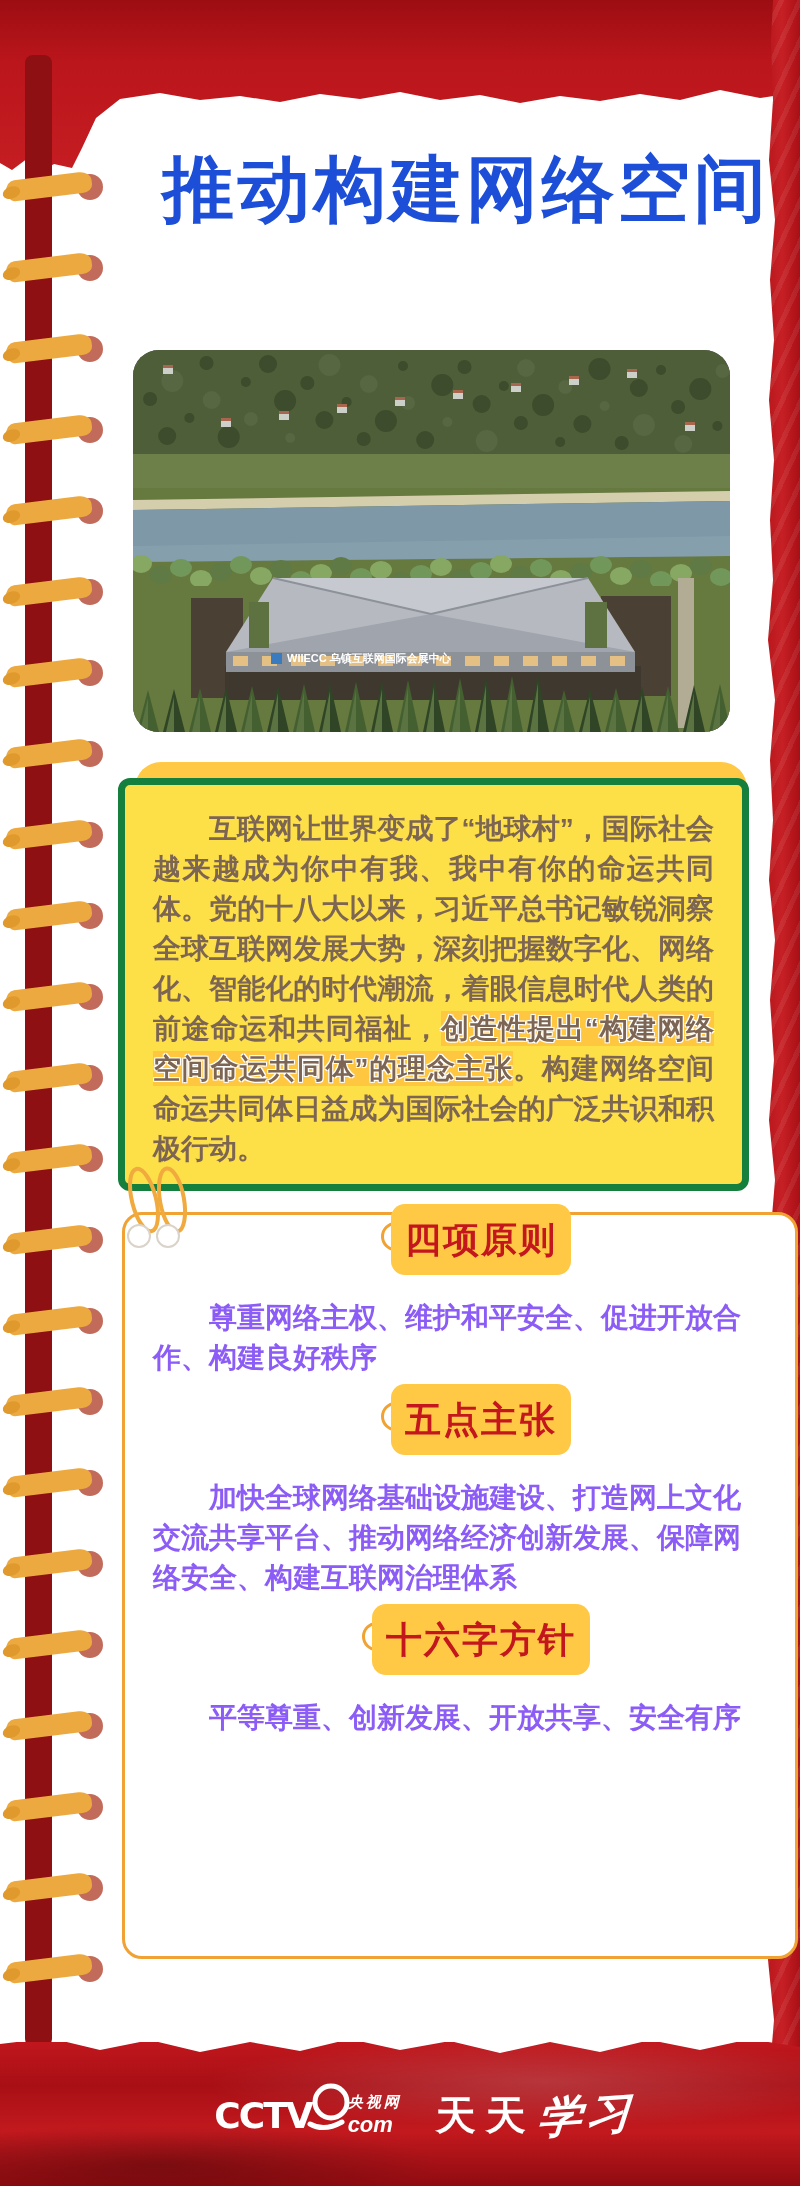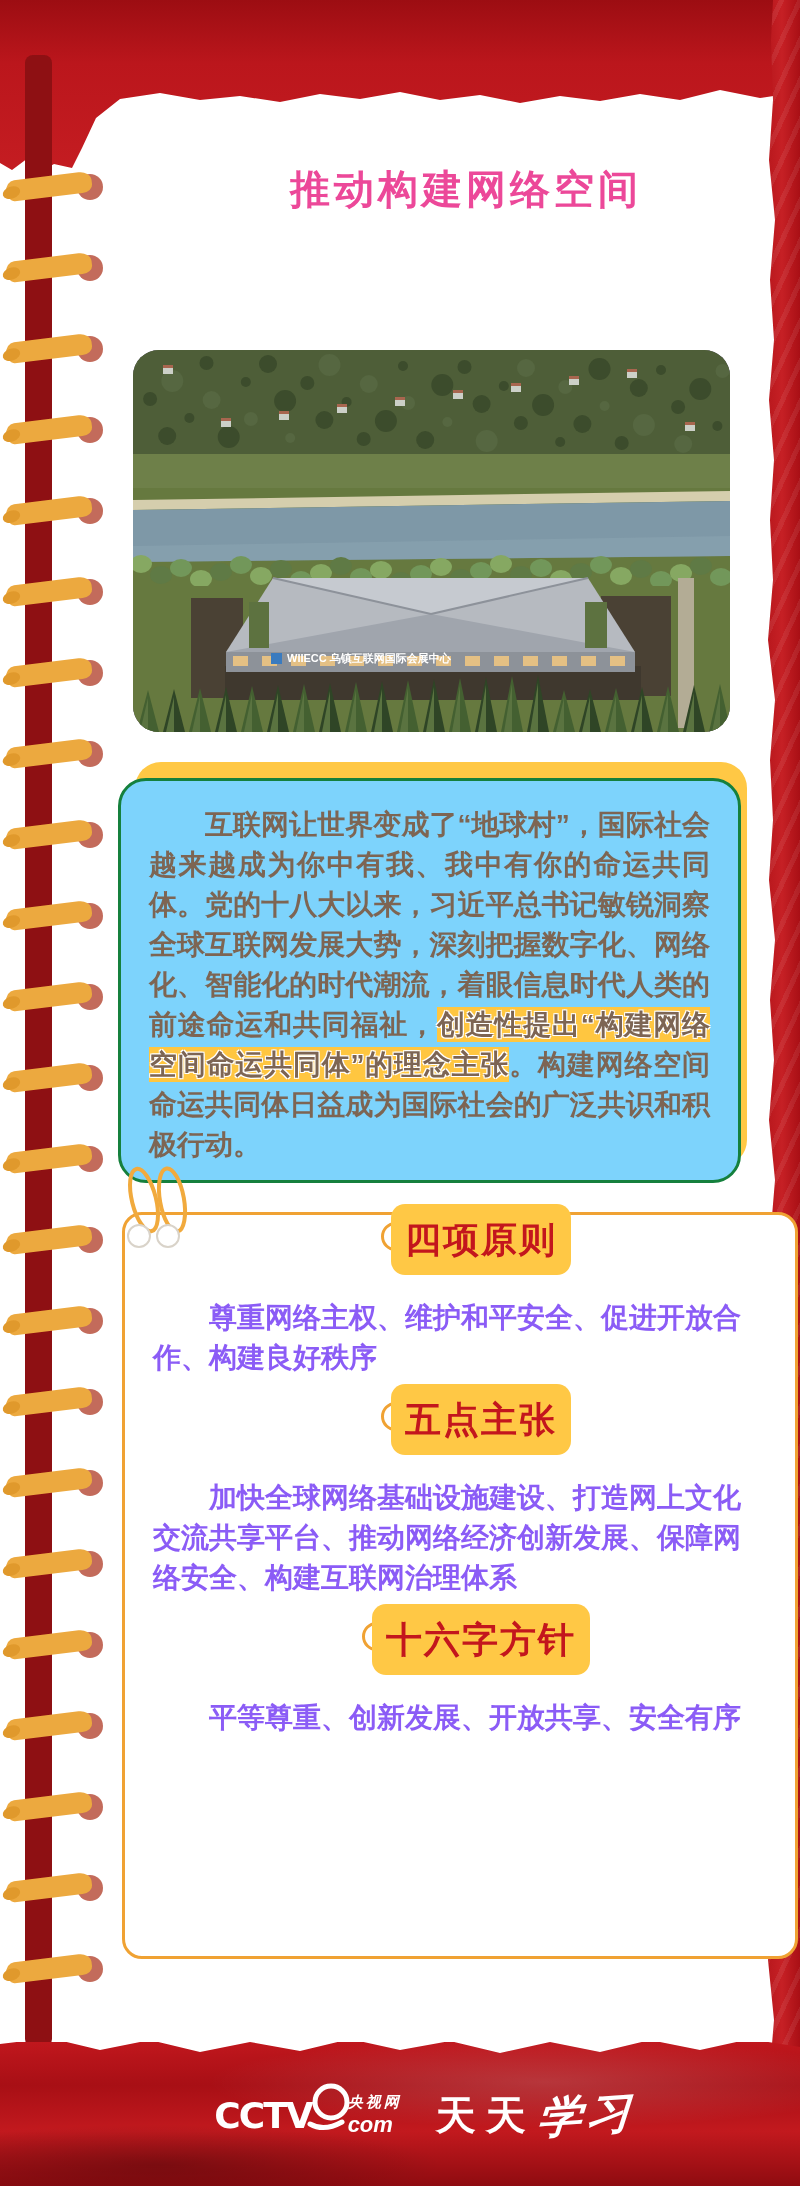--- a/index.html
+++ b/index.html
@@ -37,33 +37,33 @@
   .ring{position:absolute;left:4px;width:112px;height:34px;z-index:5;}
   .ring .dot{position:absolute;left:73px;top:3px;width:26px;height:26px;border-radius:50%;
              background:#c36b5b;}
   .ring .swoosh{position:absolute;left:2px;top:5px;width:86px;height:21px;background:#eca93f;
              border-radius:12px 16px 14px 10px / 14px 12px 10px 14px;transform:rotate(-7deg);}
   .ring .swoosh::before{content:"";position:absolute;left:-4px;top:6px;width:18px;height:12px;
              background:#e0992c;border-radius:50%;transform:rotate(-12deg);}
 
   
   .title{position:absolute;left:120px;top:152px;width:640px;z-index:6;text-align:center;
-         color:#ec4899;font-weight:bold;font-size:40px;line-height:74px;letter-spacing:4px;
+         color:#1d4ed8;font-weight:bold;font-size:72px;line-height:74px;letter-spacing:4px;
          padding-left:26px;}
 
   
   .photo{position:absolute;left:133px;top:350px;width:597px;height:382px;border-radius:26px;
          overflow:hidden;z-index:6;background:#8b5cf6;}
 
   
   .intro-wrap{position:absolute;left:118px;top:762px;width:630px;height:422px;z-index:6;}
   .intro-backing{position:absolute;left:17px;top:0;width:612px;height:404px;border-radius:26px;
          background:#ffc845;}
-  .intro-box{position:absolute;left:0;top:16px;width:617px;height:399px;background:#7dd3fc;
-         border:3px solid #15803d;border-radius:28px;box-sizing:content-box;}
+  .intro-box{position:absolute;left:0;top:16px;width:617px;height:399px;background:#fde047;
+         border:7px solid #15803d;border-radius:12px;box-sizing:content-box;}
   .intro-text{margin:0;padding:24px 28px 0;font-size:28px;line-height:40px;font-weight:bold;
          color:#7d6553;text-indent:2em;text-align:justify;}
   .hl{background:#ffc640;padding:2px 0;
       text-shadow:-1px -1px 0 #fff,1px -1px 0 #fff,-1px 1px 0 #fff,1px 1px 0 #fff;}
 
   
   .loops{position:absolute;left:126px;top:1160px;z-index:8;}
 
   
   .main-box{position:absolute;left:122px;top:1212px;width:614px;height:734px;background:#fff;

